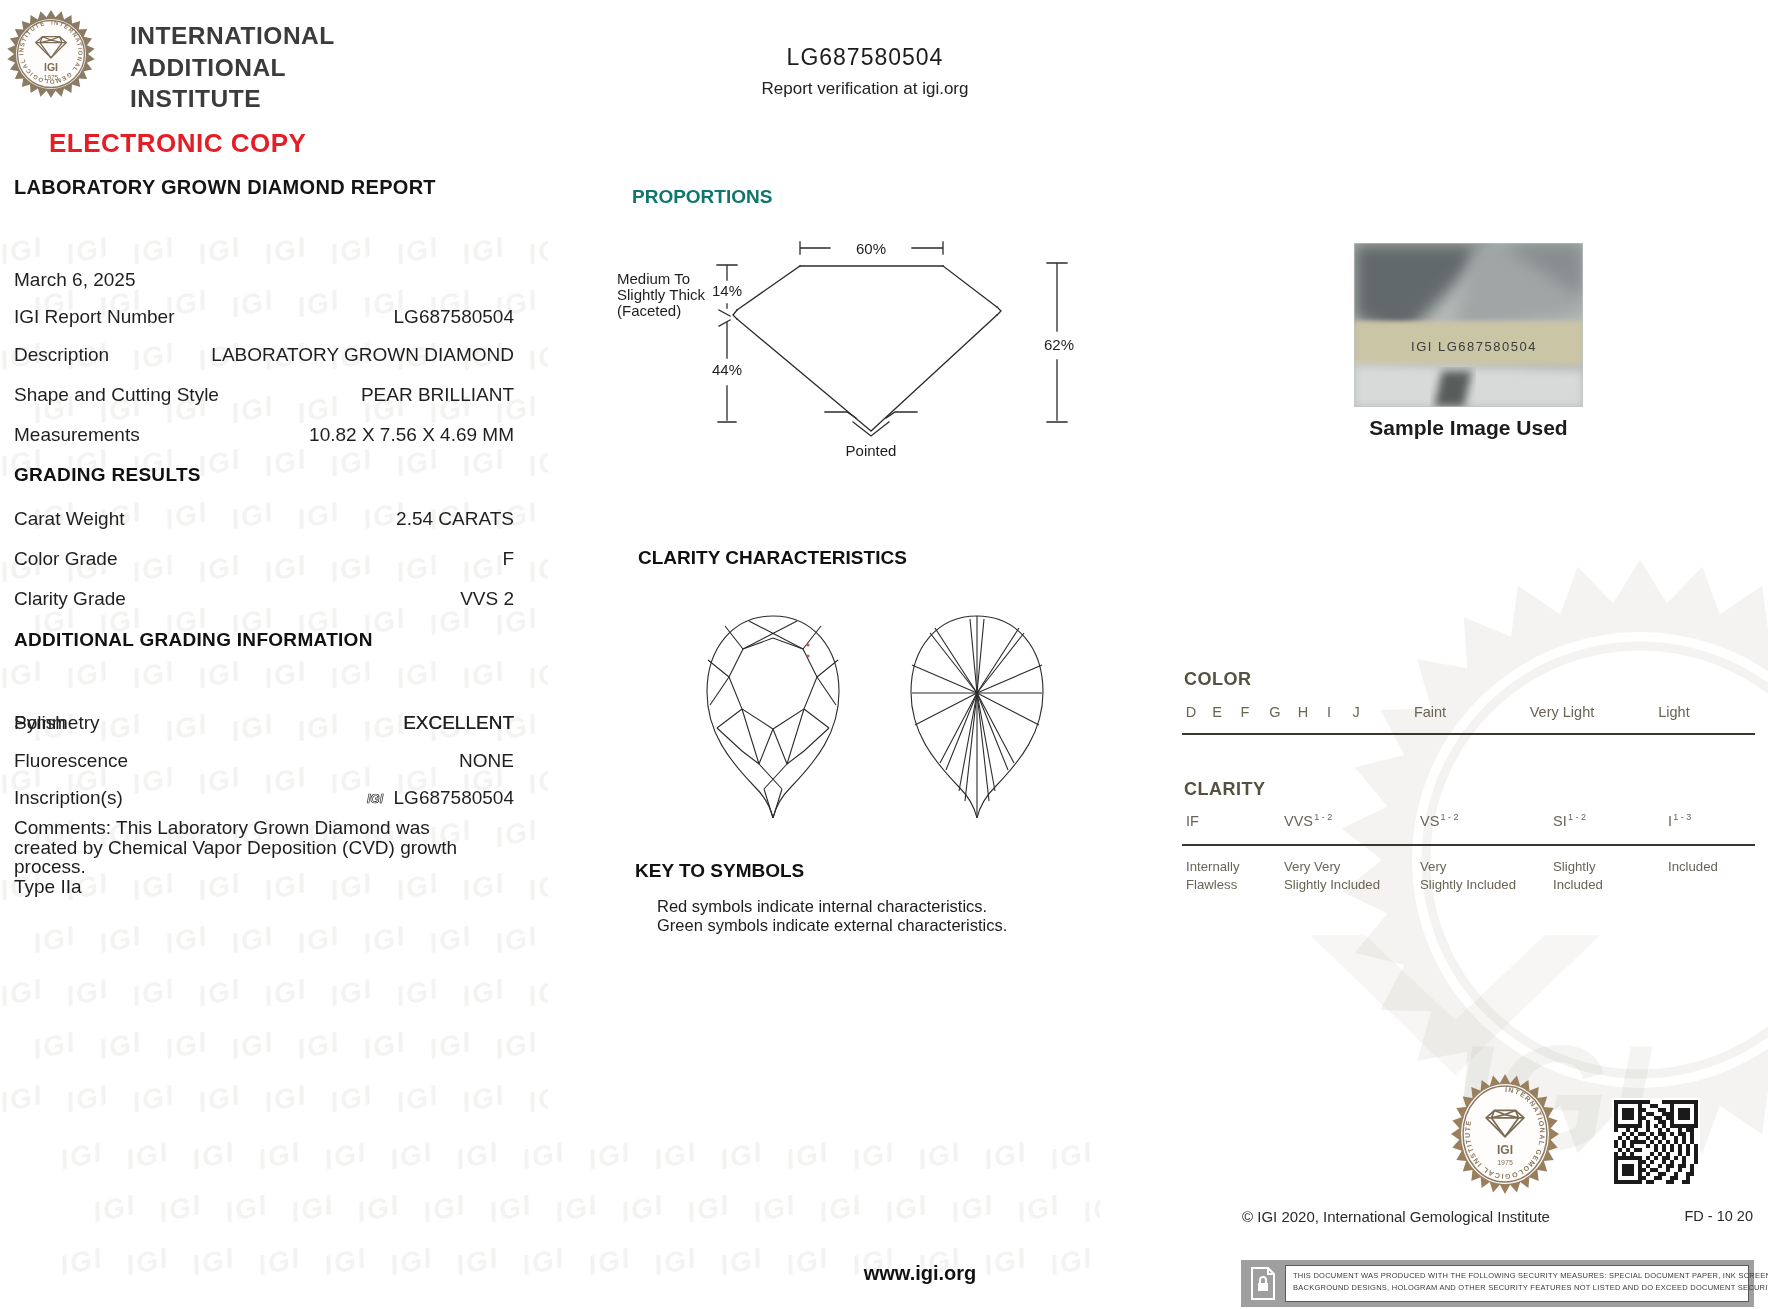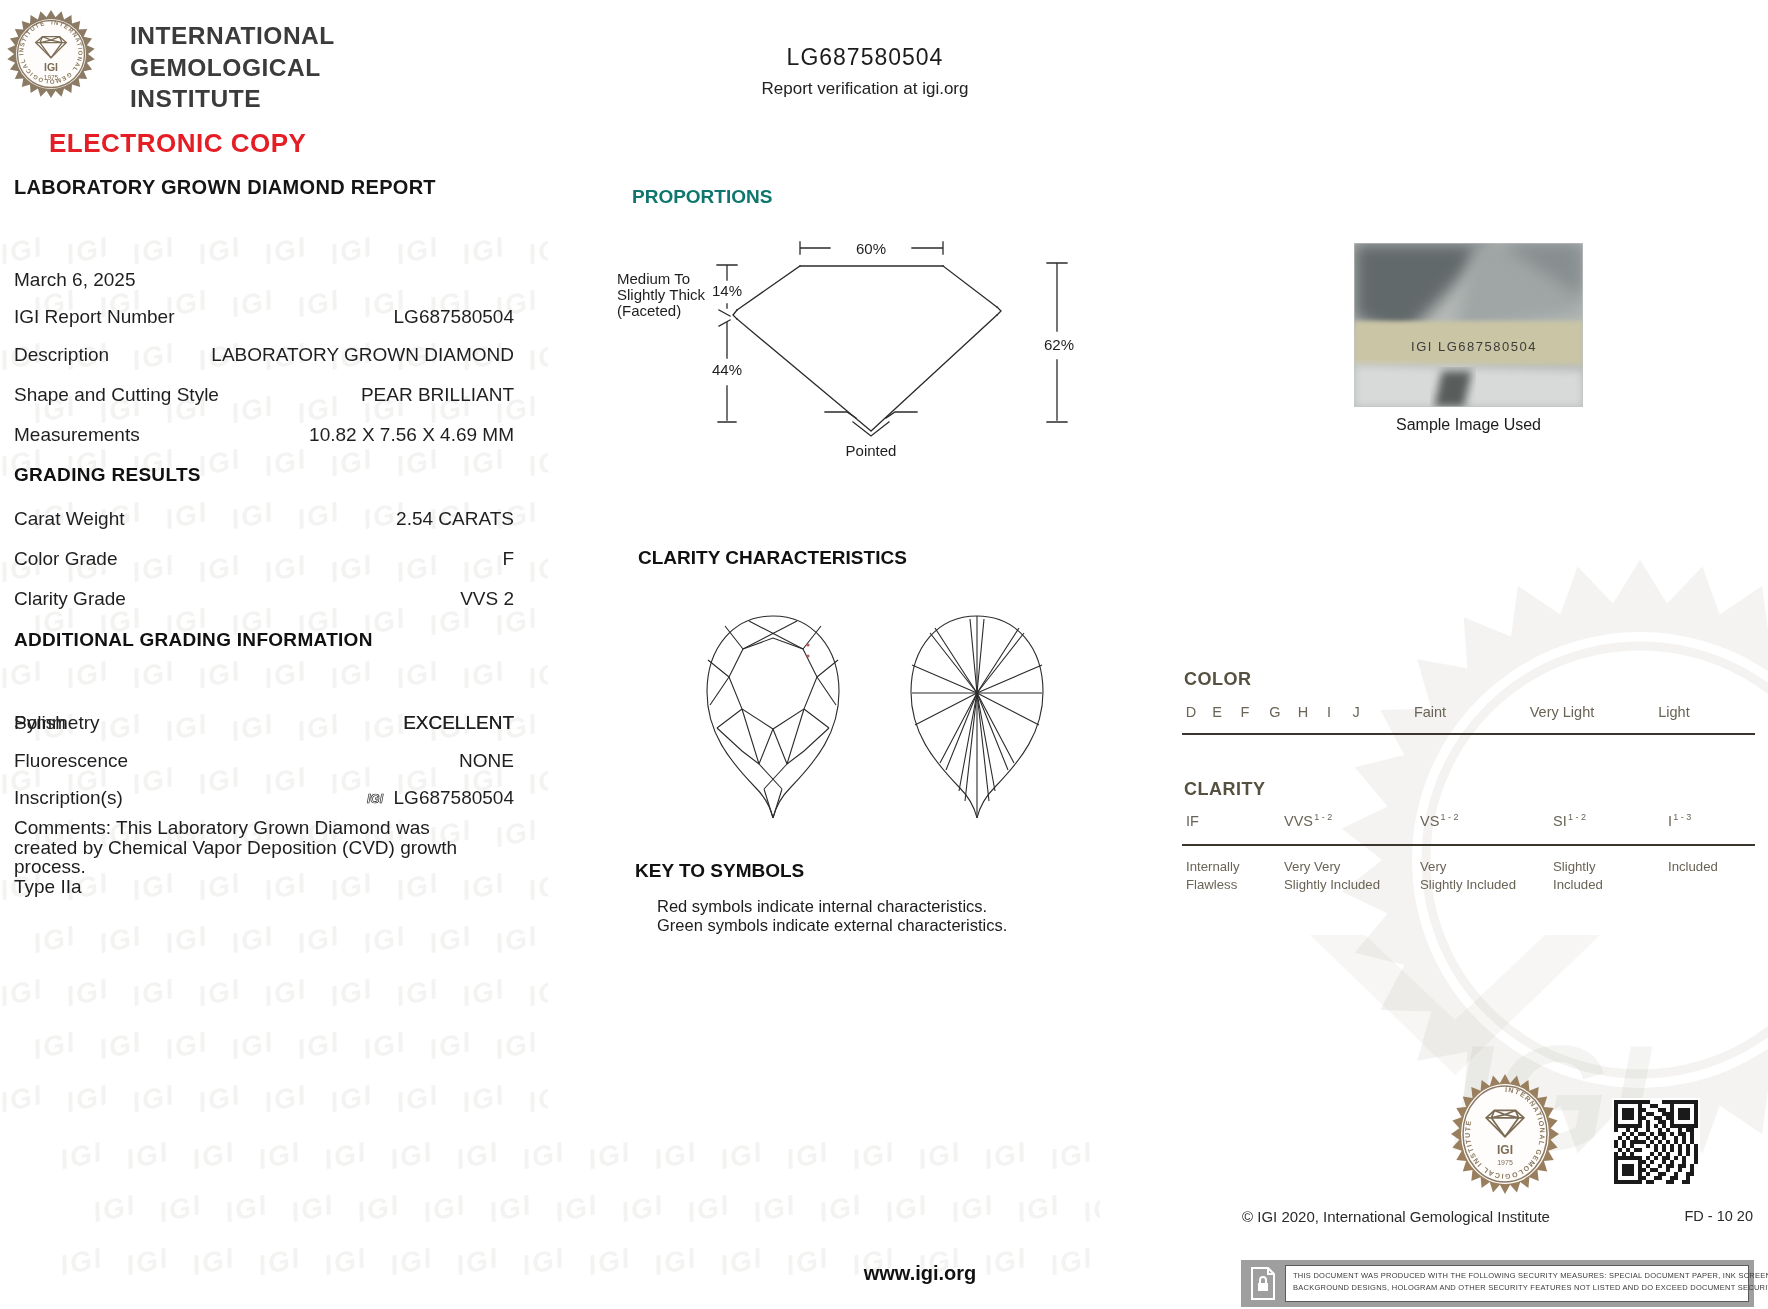--- a/index.html
+++ b/index.html
@@ -23,21 +23,21 @@
   .row{left:14px;width:500px;height:24px;font-size:19px;}
   .row .lab{position:absolute;left:0;top:0;}
   .row .val{position:absolute;right:0;top:0;text-align:right;}
   .shead{left:14px;font-size:19px;font-weight:bold;color:#111;letter-spacing:.3px;}
   .comments{left:14px;top:818px;width:470px;font-size:19px;line-height:19.5px;color:#1d1d1d;}
   
   .ptitle{left:632px;top:186px;font-size:19px;font-weight:bold;color:#0f766e;}
   .cctitle{left:638px;top:547px;font-size:19px;font-weight:bold;color:#111;}
   .keytitle{left:635px;top:860px;font-size:19px;font-weight:bold;color:#111;}
   .keylines{left:657px;top:897px;font-size:16.5px;line-height:18.5px;color:#1d1d1d;}
-  .photocap{left:1354px;top:416px;width:229px;text-align:center;font-size:16px;color:#1c1c1c;}
+  .photocap{left:1354px;top:416px;width:229px;text-align:center;font-size:21px;color:#1c1c1c;font-weight:bold;}
   
   .sctitle{font-size:18px;font-weight:bold;color:#55503f;letter-spacing:.5px;}
   .cg{position:absolute;top:704px;font-size:14.5px;color:#6a6457;transform:translateX(-50%);white-space:nowrap;}
   .scline{height:2px;background:#3a362e;}
   .cc{position:absolute;top:812px;font-size:14.5px;color:#6a6457;white-space:nowrap;}
   .cc sup{font-size:9px;}
   .cdesc{position:absolute;top:858px;font-size:13.2px;line-height:17.5px;color:#6a6457;}
   
   .copyr{left:1242px;top:1208px;font-size:15px;color:#2a2a2a;}
   .fd{left:1603px;top:1208px;width:150px;text-align:right;font-size:14.5px;color:#2a2a2a;}
@@ -273,21 +273,21 @@
     <g transform="translate(48,42) scale(0.85)" stroke="#7d6c55" stroke-width="1.6" fill="none">
       <path d="M-18,-4 L-10,-11 L10,-11 L18,-4 L0,14 Z"></path>
       <path d="M-18,-4 L18,-4 M-10,-11 L-13,-4 L0,14 M10,-11 L13,-4 L0,14 M-10,-11 L0,-7 L10,-11 M0,-7 L-13,-4 M0,-7 L13,-4"></path>
     </g>
     <text x="48" y="67" text-anchor="middle" font-size="10.5" font-weight="bold" fill="#7d6c55">IGI</text>
     <text x="48" y="76" text-anchor="middle" font-size="6.5" fill="#7d6c55">1975</text>
   </svg>
 
   <div class="abs z org">
     <div>INTERNATIONAL</div>
-    <div>GEMOLOGICAL</div>
+    <div>ADDITIONAL</div>
     <div>INSTITUTE</div>
   </div>
   <div class="abs z ecopy">ELECTRONIC COPY</div>
   <div class="abs z topnum">LG687580504</div>
   <div class="abs z rtitle">LABORATORY GROWN DIAMOND REPORT</div>
   <div class="abs z verif">Report verification at igi.org</div>
 
   <div class="abs z row" style="top:269px">
     <span class="lab">March 6, 2025</span>
   </div>

